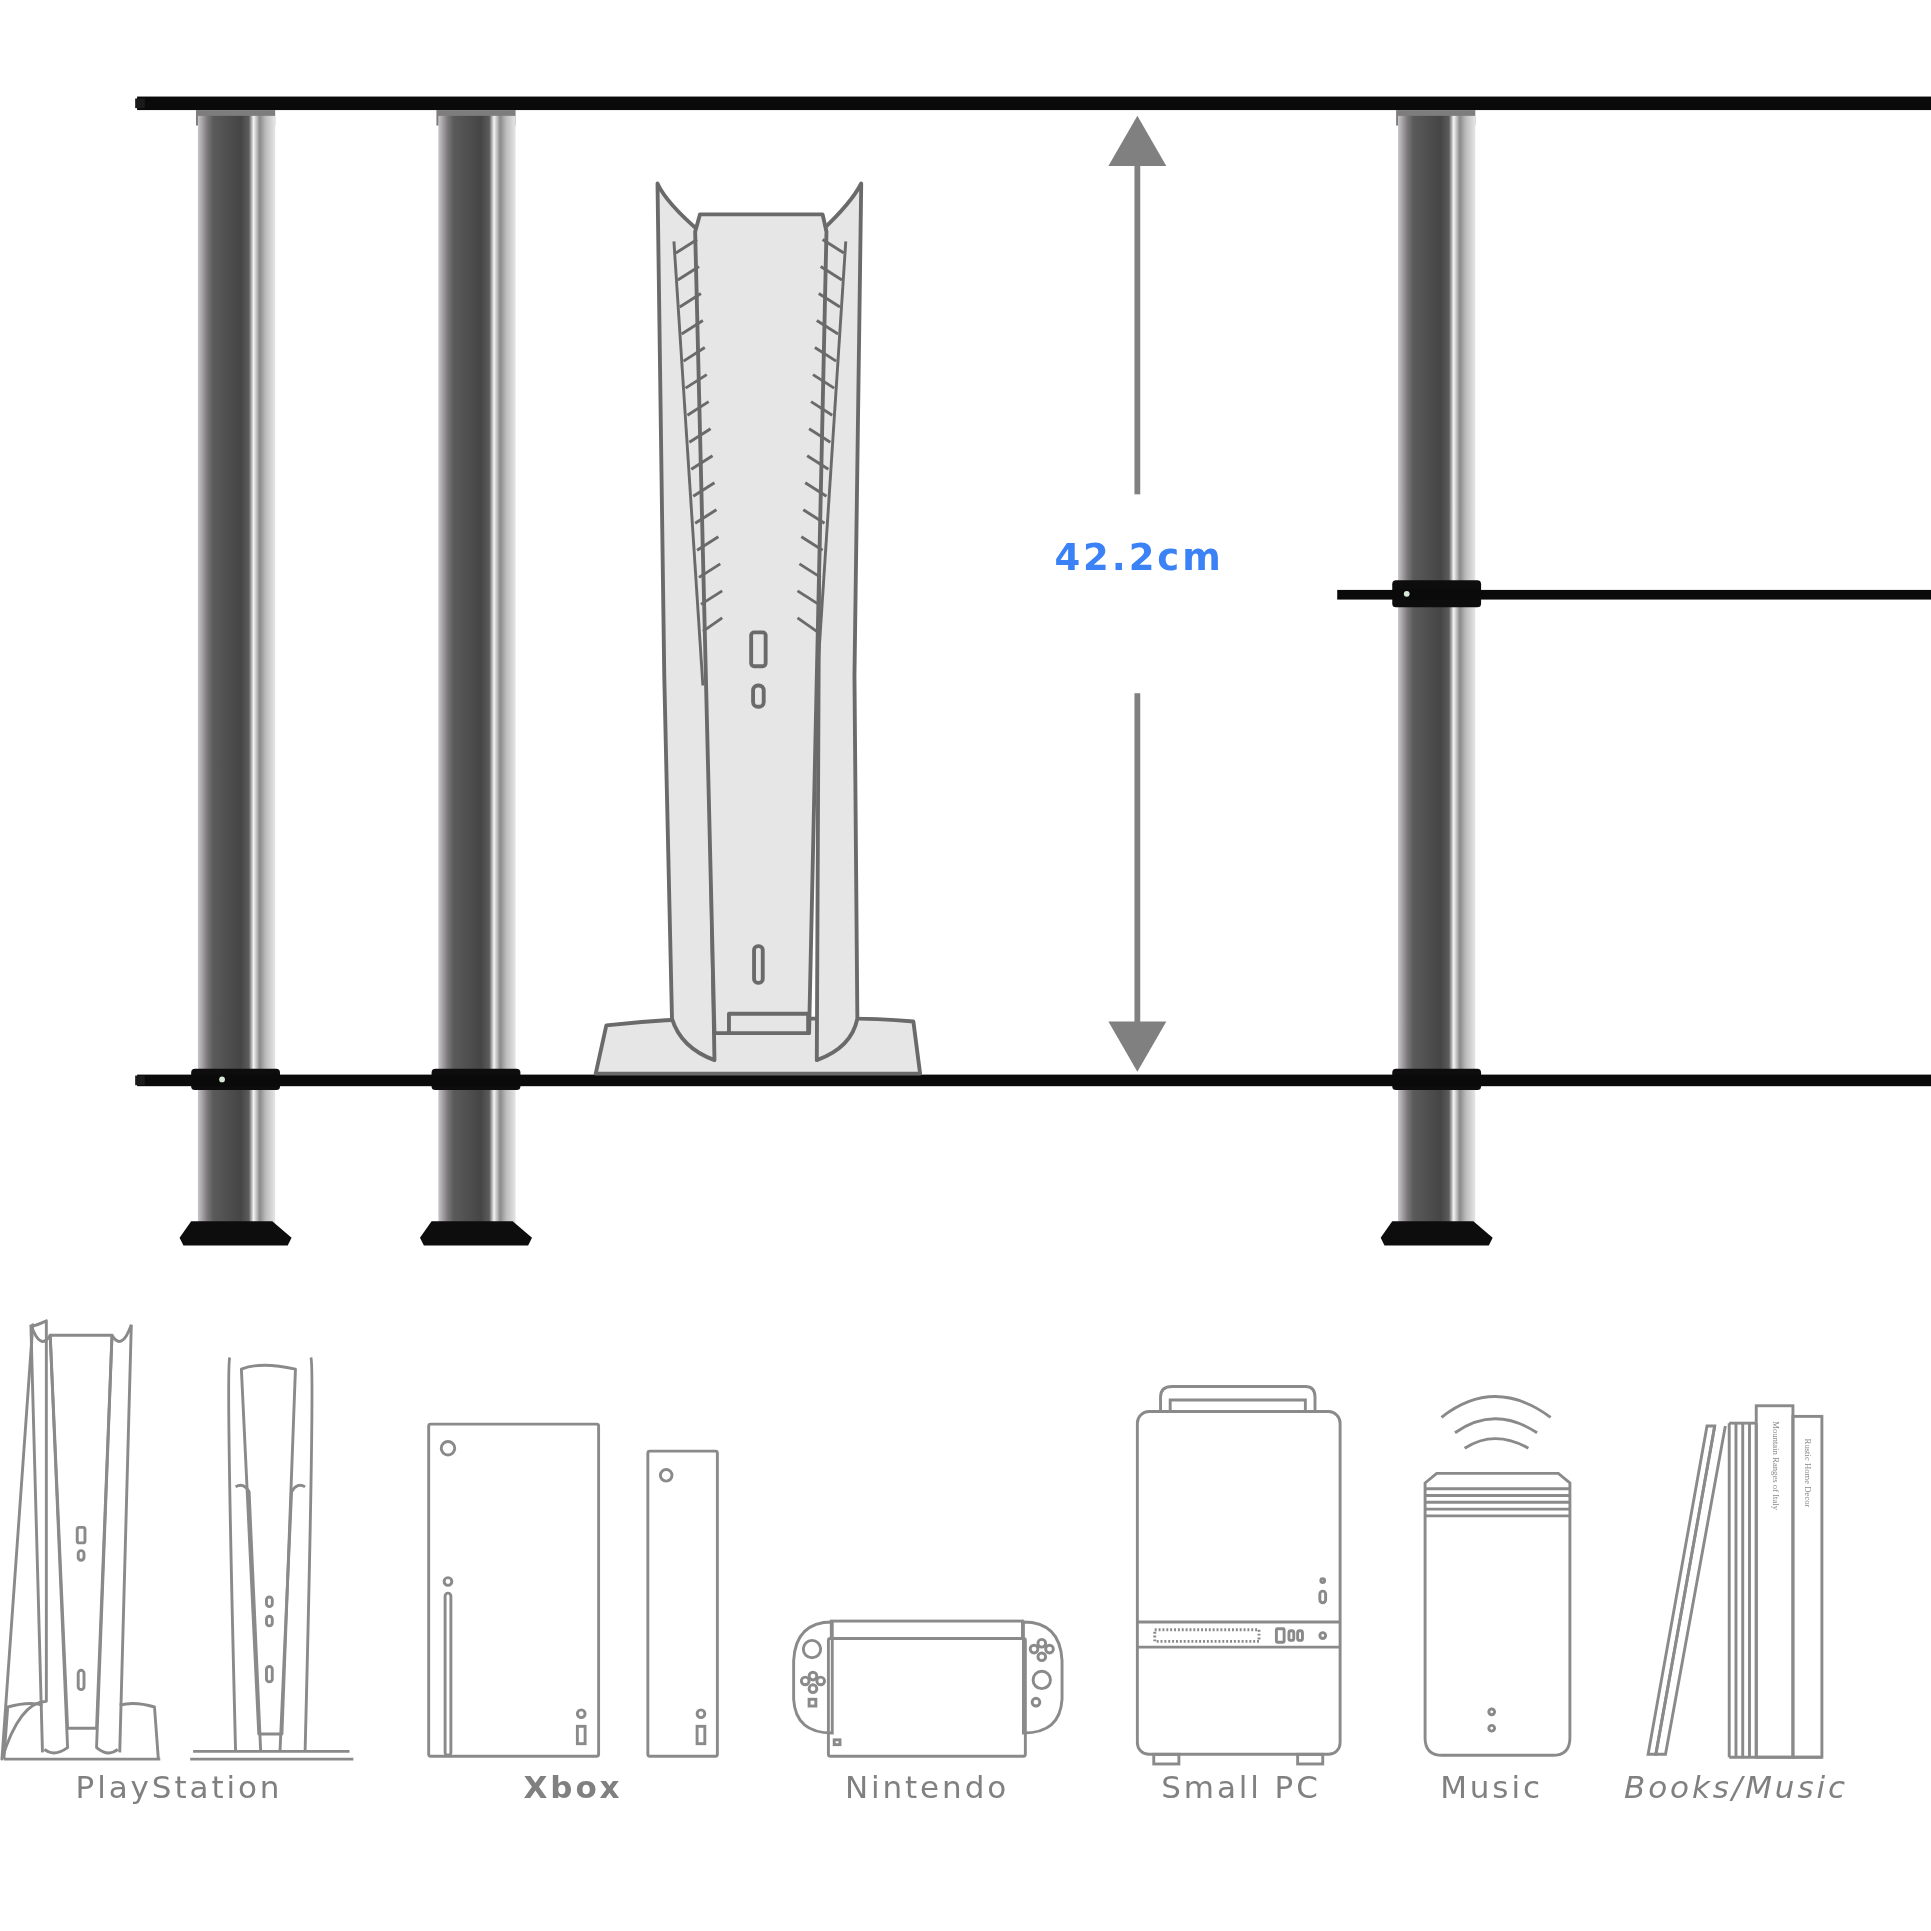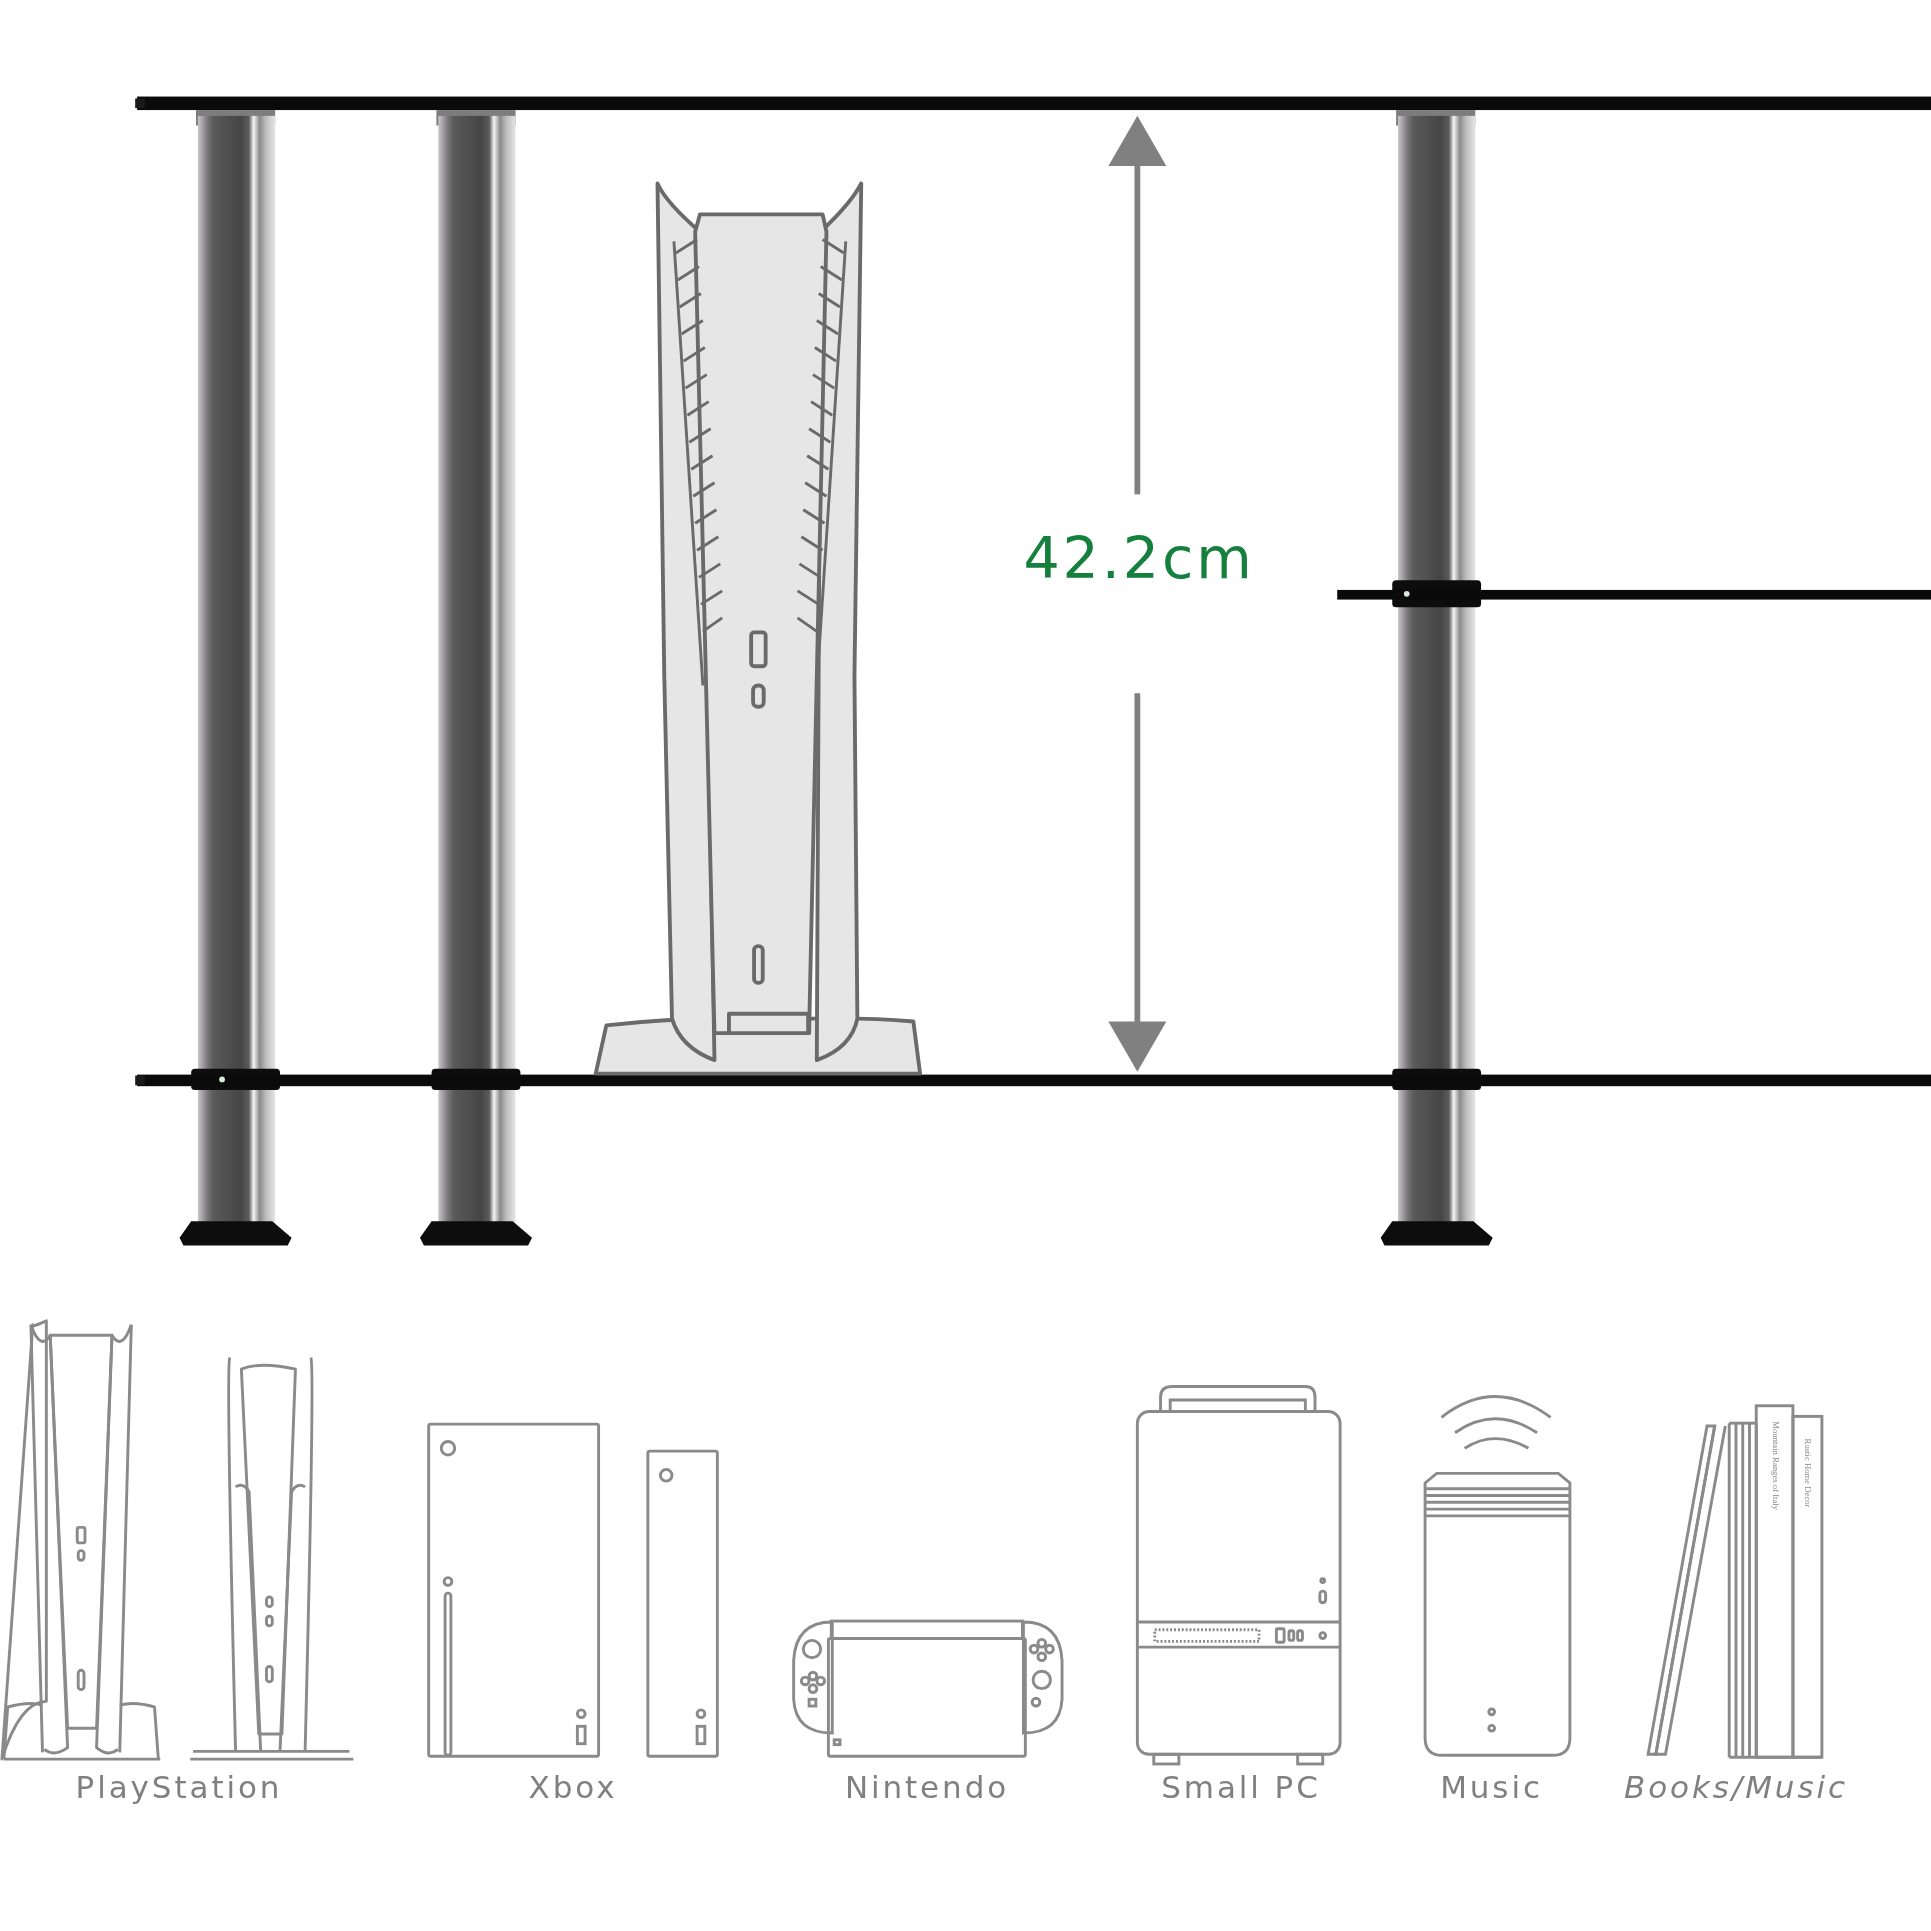--- a/index.html
+++ b/index.html
@@ -1,20 +1,20 @@
 <!DOCTYPE html>
 <html><head>
 <meta charset="utf-8">
 <style>
   html, body { margin: 0; padding: 0; background: #ffffff; }
   body { width: 1931px; height: 1931px; position: relative; overflow: hidden; font-family: "DejaVu Sans", sans-serif; }
   .layer { position: absolute; left: 0; top: 0; }
   .dim-label {
     position: absolute; left: 1004px; top: 526px; width: 270px;
-    text-align: center; color: #15803d; font-weight: normal; font-size: 57px; line-height: 64px;
+    text-align: center; color: #3b82f6; font-weight: bold; font-size: 37px; line-height: 64px;
     letter-spacing: 2.9px;
   }
   .cat-label {
     position: absolute; top: 1769px; color: #808080; font-size: 31px; letter-spacing: 2.9px;
     text-align: center; white-space: nowrap;
   }
 </style>
 </head>
 <body>
 
@@ -229,18 +229,18 @@
     <text x="1836" y="1472" transform="rotate(90 1836 1472)" font-size="9" fill="#8a8a8a" stroke="none" font-family="Liberation Serif, serif">Mountain Ranges of Italy</text>
     <text x="1870" y="1490" transform="rotate(90 1870 1490)" font-size="9" fill="#8a8a8a" stroke="none" font-family="Liberation Serif, serif">Rustic Home Decor</text>
   </g>
 </svg>
 
 <div class="dim-label">
   <div>42.2cm</div>
 </div>
 
 <div class="cat-label" style="left:39px; width:280px;">PlayStation</div>
-<div class="cat-label" style="left:462px; width:222px;">Xbox</div>
+<div class="cat-label" style="left:462px; width:222px;font-weight:bold;">Xbox</div>
 <div class="cat-label" style="left:811px; width:232px;text-align:center;">Nintendo</div>
 <div class="cat-label" style="left:1130px; width:222px;">Small PC</div>
 <div class="cat-label" style="left:1400px; width:183px;">Music</div>
 <div class="cat-label" style="left:1603px; width:266px;font-style:italic;">Books/Music</div>
 
 
 </body></html>

